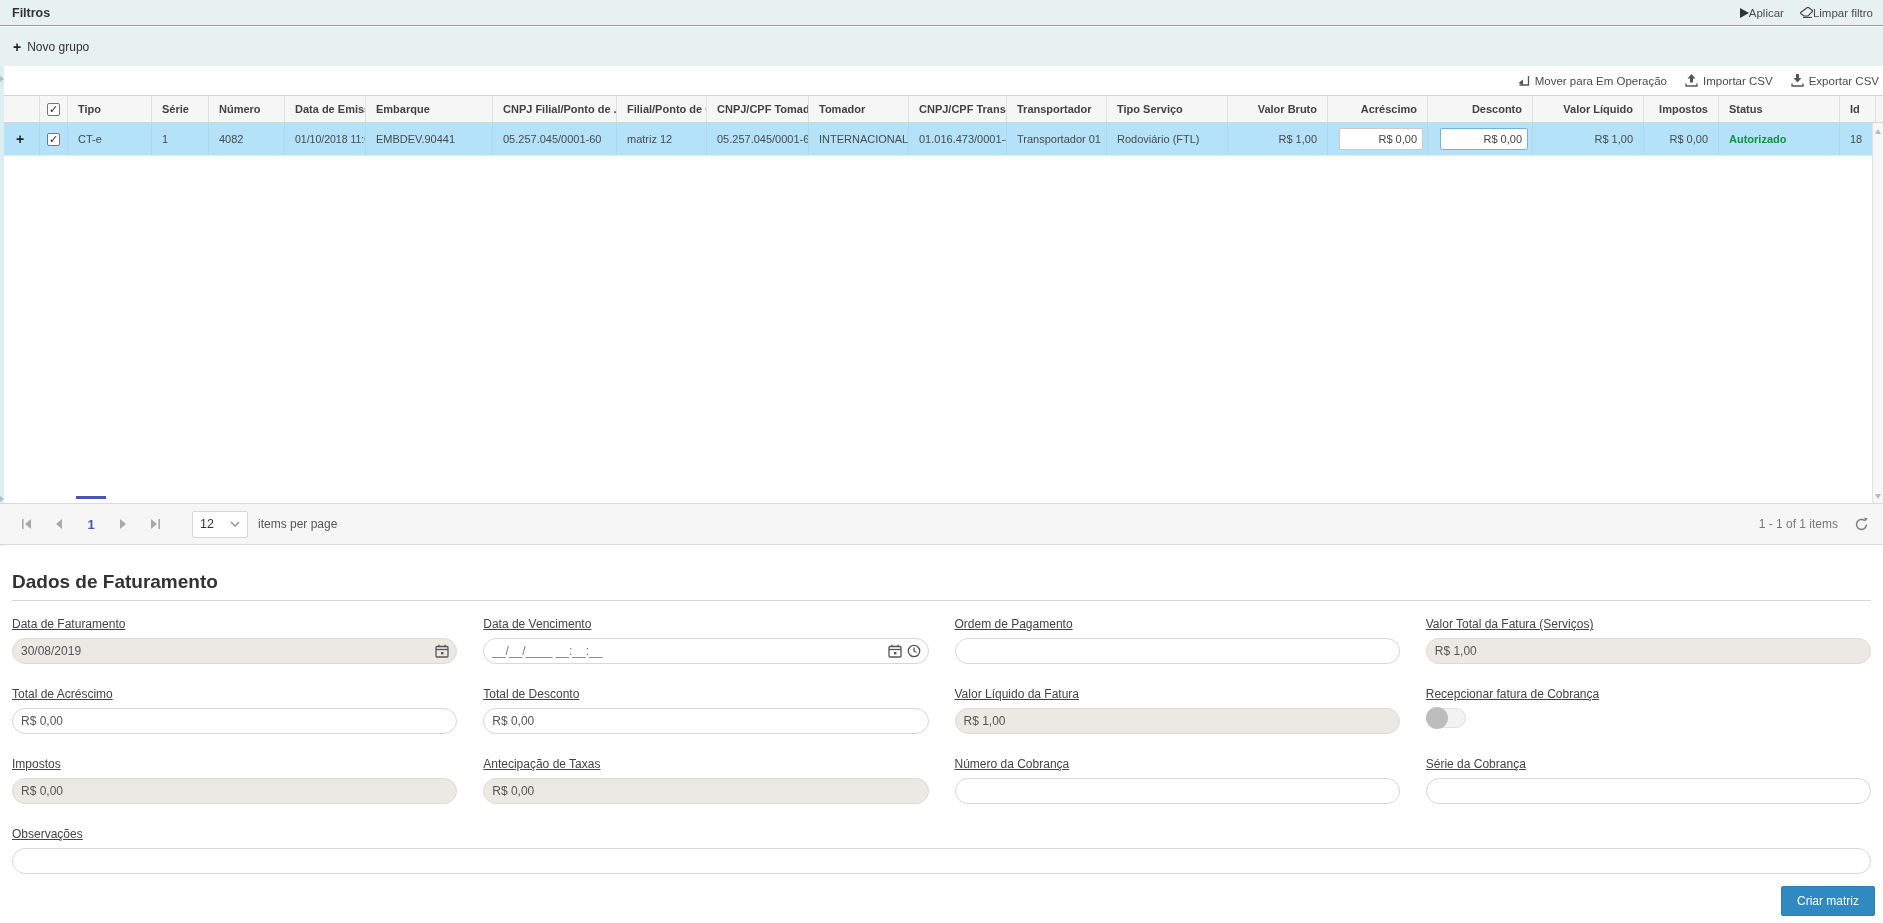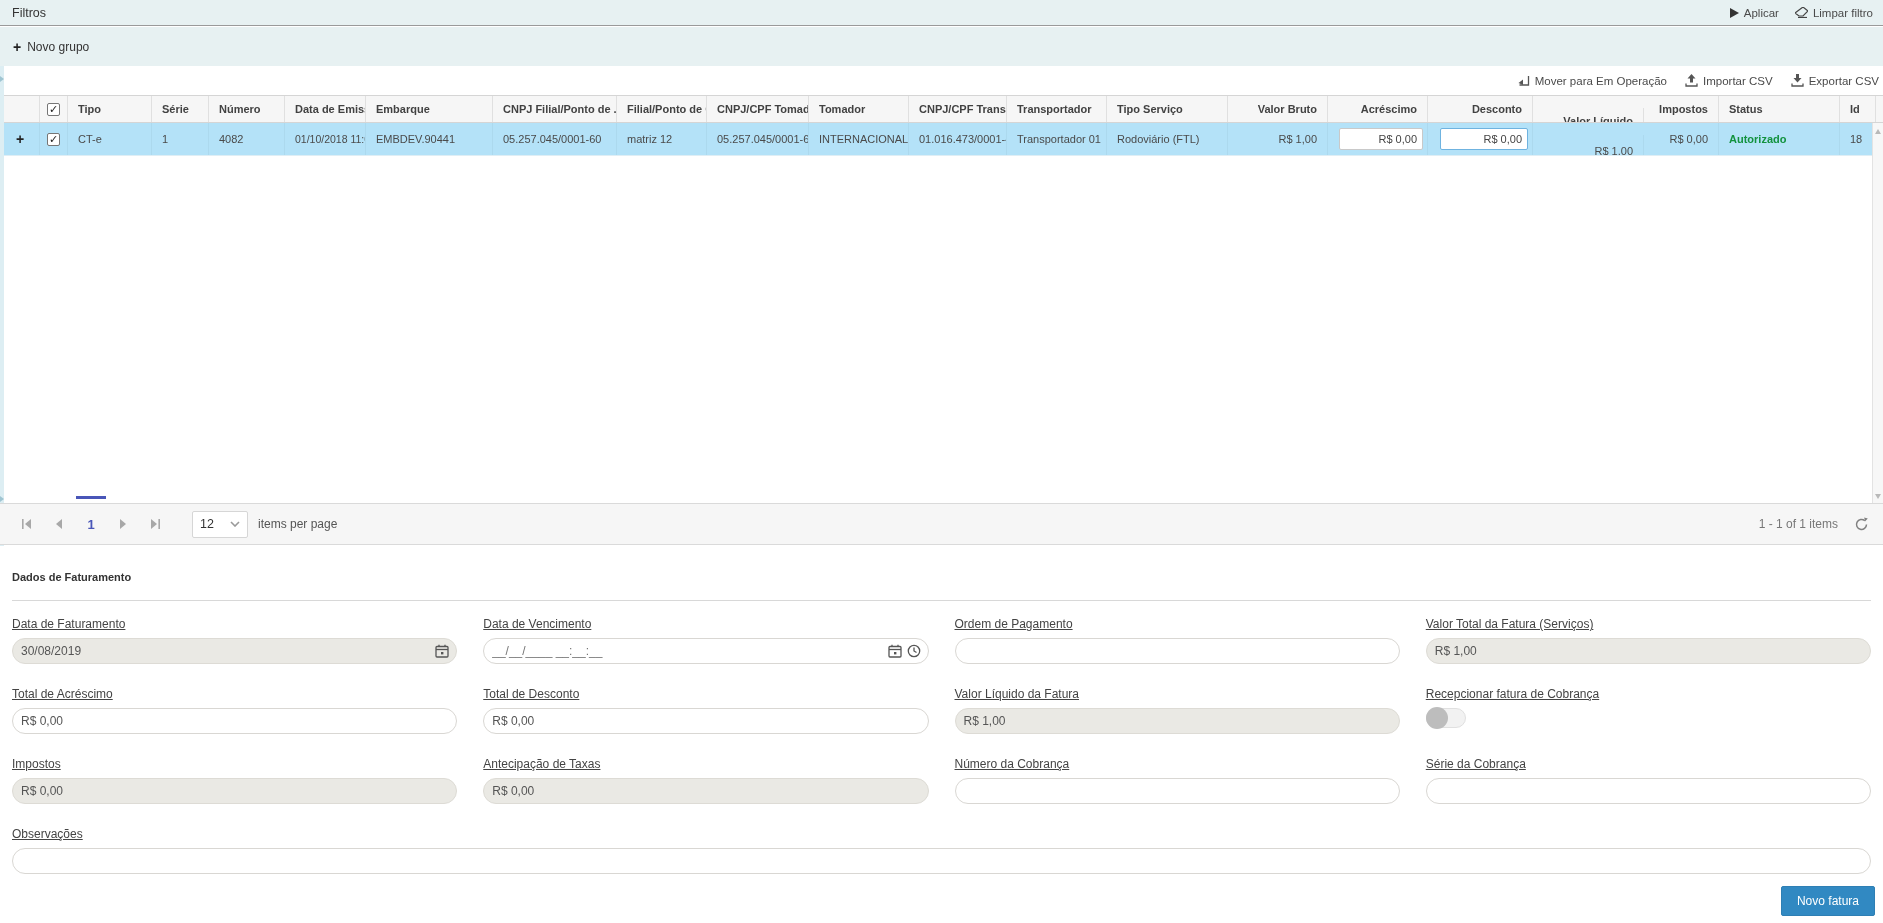--- a/index.html
+++ b/index.html
@@ -8,23 +8,23 @@
     width:1883px; height:923px; position:relative; overflow:hidden;
     background:#fff; font-family:"Liberation Sans","DejaVu Sans",sans-serif;
     color:#444; -webkit-font-smoothing:antialiased;
   }
   svg { display:block; }
 
   
   .filter-bar{ position:absolute; top:0; left:0; right:0; height:26px;
     background:#e7f1f2; border-bottom:1px solid #9a9a9a;
     display:flex; align-items:center; justify-content:space-between; padding:0 10px 0 12px;}
-  .filter-title{ font-size:12.5px; color:#333; }
+  .filter-title{ font-size:12.5px; color:#333;font-weight:bold; }
   .filter-actions{ display:flex; align-items:center; gap:16px; }
-  .filter-action{ display:flex; align-items:center; gap:5px; font-size:11.5px; color:#4a4a4a; cursor:pointer;}
+  .filter-action{ display:flex; align-items:center; font-size:11.5px; color:#4a4a4a; cursor:pointer;}
   .filter-body{ position:absolute; top:27px; left:0; right:0; height:39px; background:#e7f1f2;
     display:flex; align-items:center; padding-left:13px;}
   .new-group{ display:flex; align-items:center; gap:6px; font-size:12px; color:#333; cursor:pointer;}
   .plus-glyph{ font-weight:700; font-size:14px; color:#222; line-height:1;}
 
   
   .grid-toolbar{ position:absolute; top:66px; left:0; right:0; height:29px; background:#fff;
     display:flex; align-items:center; justify-content:flex-end; gap:18px; padding-right:4px;}
   .toolbar-link{ display:flex; align-items:center; gap:5px; font-size:11.5px; color:#4a4a4a; cursor:pointer; white-space:nowrap;}
 
@@ -40,21 +40,21 @@
   .hc{ font-size:11px; font-weight:700; color:#424242; line-height:26px; padding:0 10px;
     border-right:1px solid #e0e0e0; white-space:nowrap; overflow:hidden; flex:none;}
   .grid-row{ display:flex; height:33px; background:#b4e2f8; border-bottom:1px solid #dfeef5;}
   .rc{ font-size:11px; color:#4a4a4a; line-height:32px; padding:0 10px; white-space:nowrap;
     overflow:hidden; flex:none; border-right:1px solid rgba(0,0,0,0.04); display:block;}
   .num{ text-align:right; }
   .c-expand{ width:36px; } .c-check{ width:28px; padding:0; display:flex; align-items:center; justify-content:center;}
   .c-tipo{ width:84px; } .c-serie{ width:57px; } .c-numero{ width:76px; } .c-data{ width:81px; }
   .c-emb{ width:127px; } .c-cnpjf{ width:124px; } .c-filial{ width:90px; } .c-cnpjt{ width:102px; }
   .c-tom{ width:100px; } .c-cnpjtr{ width:98px; } .c-transp{ width:100px; } .c-serv{ width:121px; }
-  .c-vbruto{ width:100px; } .c-acr{ width:100px; } .c-desc{ width:105px; } .c-vliq{ width:111px;margin-top:12px; }
+  .c-vbruto{ width:100px; } .c-acr{ width:100px; } .c-desc{ width:105px; } .c-vliq{ width:111px; }
   .c-imp{ width:75px; } .c-status{ width:121px; } .c-id{ width:36px; }
   .c-fill{ flex:1; border-right:none; }
   .checkbox{ width:13px; height:13px; background:#fff; border:1px solid #767676; border-radius:2px;
     display:flex; align-items:center; justify-content:center; font-size:11px; font-weight:700; color:#222; line-height:1; cursor:pointer;}
   .expand-glyph{ font-size:14px; font-weight:700; color:#222; line-height:32px; padding-left:12px; cursor:pointer;}
   .cell-input{ width:92%; height:22px; margin-top:5px; border:1px solid #c9c9c9; border-radius:2px;
     font-family:inherit; font-size:11px; color:#444; text-align:right; padding:0 5px; background:#fff;}
   .cell-input.focused{ border-color:#6fb3e0; }
   .status-ok{ font-weight:700; }
 
@@ -75,21 +75,21 @@
   .page-size{ width:56px; height:27px; background:#fff; border:1px solid #d6d6d6; border-radius:2px;
     margin:0 10px 0 18px; display:flex; align-items:center; justify-content:space-between;
     padding:0 7px; font-size:12.5px; color:#333; cursor:pointer;}
   .pager-label{ font-size:12px; color:#555; }
   .pager-right{ margin-left:auto; display:flex; align-items:flex-start; gap:16px;}
   .pager-summary{ font-size:12px; color:#777; }
   .refresh{ cursor:pointer; }
 
   
   .form-section{ position:absolute; top:546px; left:0; right:0; bottom:0; padding:25px 12px 0 12px;}
-  .form-title{ font-size:11px; font-weight:700; color:#333; padding-bottom:17px; border-bottom:1px solid #d8d8d8;}
+  .form-title{ font-size:19px; font-weight:700; color:#333; padding-bottom:7px; border-bottom:1px solid #d8d8d8;}
   .form-grid{ display:grid; grid-template-columns:repeat(4,1fr); column-gap:26px; margin-top:16px;text-decoration:underline;}
   .field{ margin-bottom:23px; }
   .field-label{ font-size:12px; color:#444; margin-bottom:7px; white-space:nowrap;}
   .input-wrap{ position:relative; }
   .text-input{ width:100%; height:26px; border:1px solid #d9d7d3; border-radius:13px; background:#fff;
     font-family:inherit; font-size:12px; color:#555; padding:0 8px;}
   .text-input.disabled{ background:#eae9e4; border-color:#dddbd5; color:#555;}
   .text-input.with-icon{ padding-right:28px; }
   .text-input.with-icons2{ padding-right:46px; }
   .input-icons{ position:absolute; right:8px; top:0; height:26px; display:flex; align-items:center; gap:5px;}
@@ -372,14 +372,14 @@
     </div>
 
     <div class="field obs-field">
       <div class="field-label">Observações</div>
       <div class="input-wrap">
         <input class="text-input" value="" style="">
       </div>
     </div>
   </div>
 
-  <button class="create-btn">Novo fatura</button>
+  <button class="create-btn">Criar matriz</button>
 </div>
 
 </body></html>

